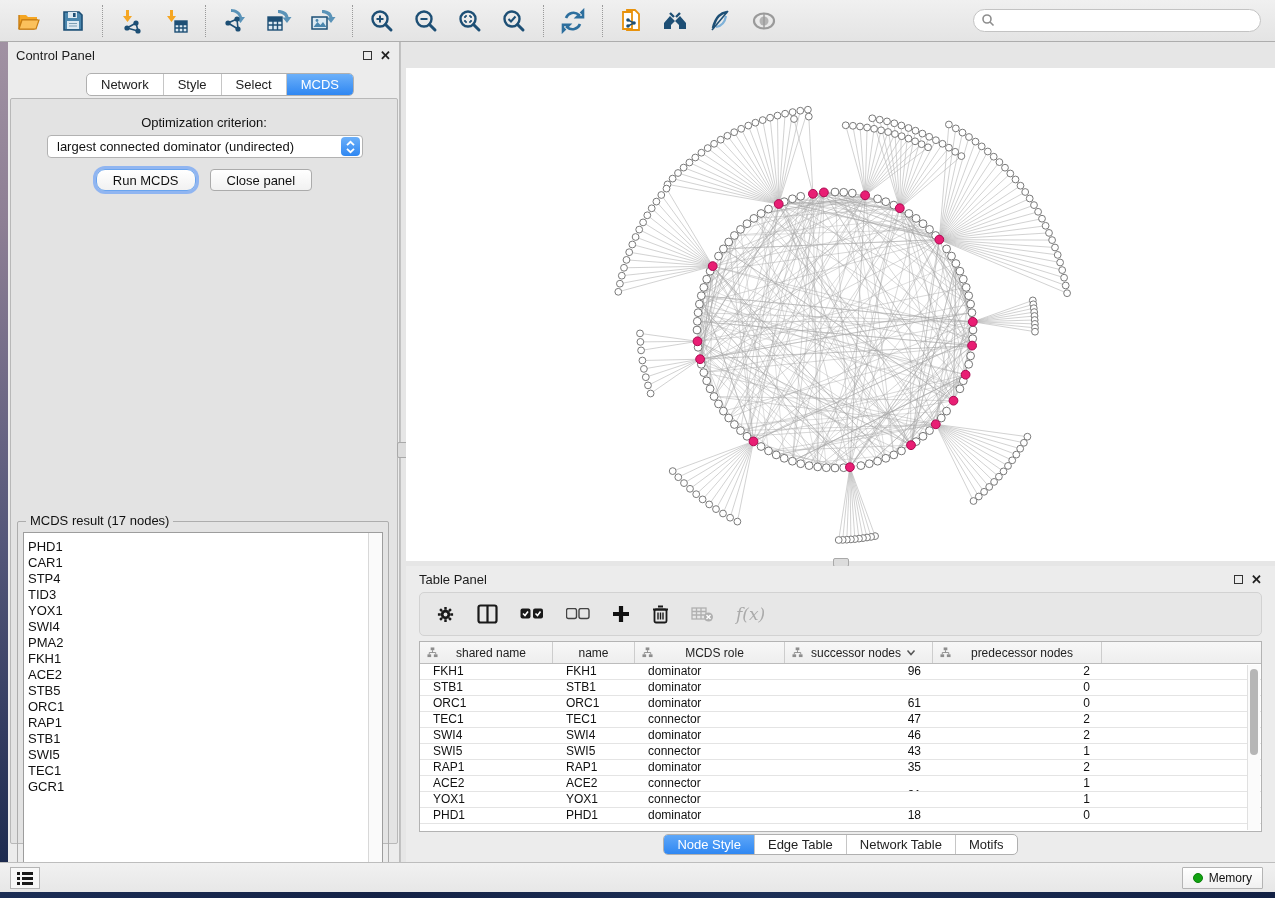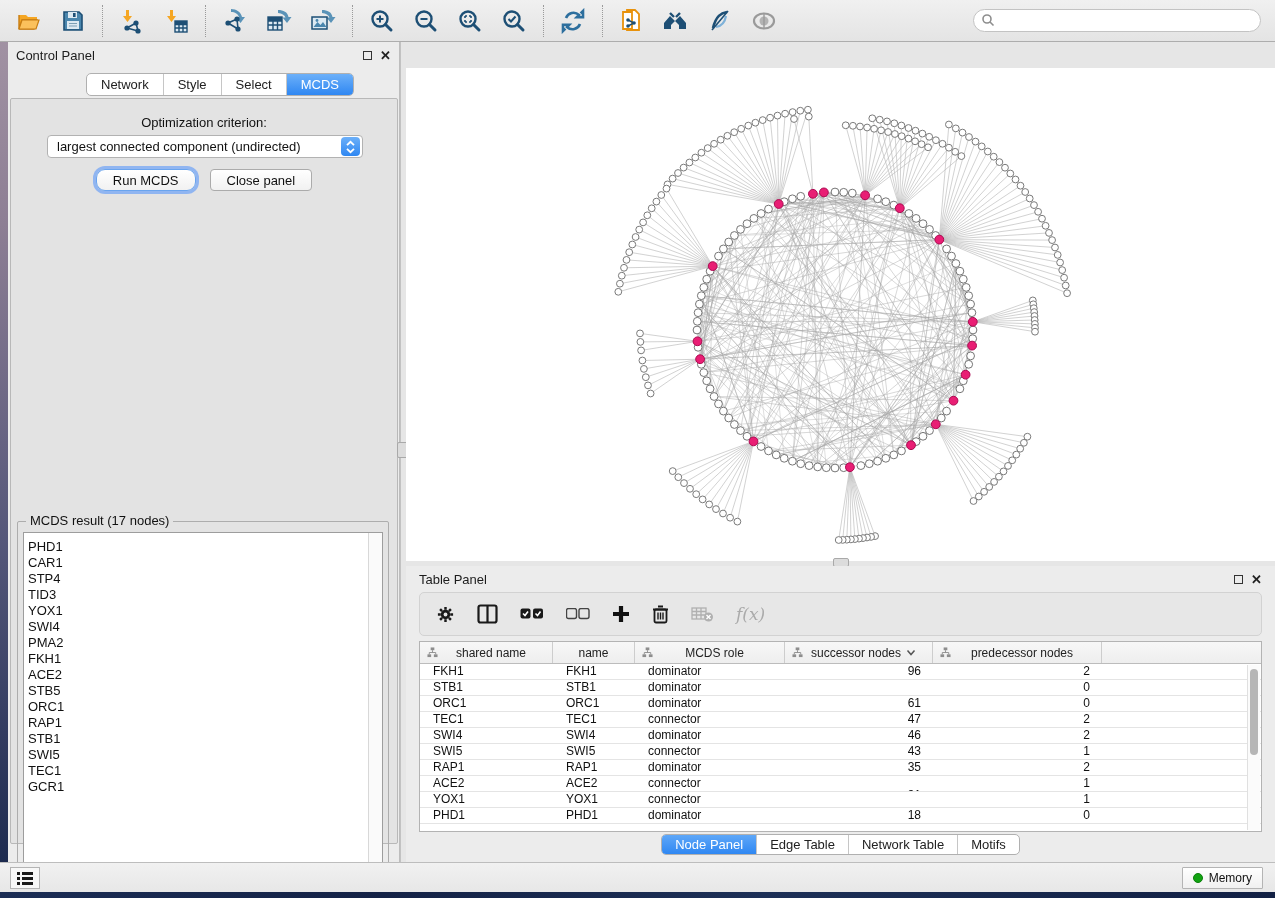--- a/index.html
+++ b/index.html
@@ -289,21 +289,21 @@
     </div>
     <div class="seg-tabs" id="cp-tabs">
         <div class="seg">Network</div>
         <div class="seg">Style</div>
         <div class="seg">Select</div>
         <div class="seg active">MCDS</div>
       </div>
     <div class="cp-content">
       <div class="opt-label">Optimization criterion:</div>
       <div class="dropdown">
-        <span class="dropdown-text">largest connected component (undirected)</span>
+        <span class="dropdown-text">largest connected dominator (undirected)</span>
         <span class="dropdown-stepper">
           <svg width="11" height="14" viewBox="0 0 11 14">
               <path d="M2 5.2L5.5 1.8 9 5.2" fill="none" stroke="#fff" stroke-width="1.8"></path>
               <path d="M2 8.8L5.5 12.2 9 8.8" fill="none" stroke="#fff" stroke-width="1.8"></path>
             </svg>
         </span>
       </div>
       <div class="btn-row">
         <button class="mac-btn focused">Run MCDS</button>
         <button class="mac-btn">Close panel</button>
@@ -1218,21 +1218,21 @@
               <div class="td r" style="width: 169px;">0</div>
             </div>
           </div>
         <div class="tscroll">
           <div class="tthumb"></div>
         </div>
       </div>
 
       <div class="bottom-tabs">
         <div class="btab-group" id="bottom-tabs">
-            <div class="btab active">Node Panel</div>
+            <div class="btab active">Node Style</div>
             <div class="btab">Edge Table</div>
             <div class="btab">Network Table</div>
             <div class="btab">Motifs</div>
           </div>
       </div>
     </div>
   </div>
 
   <div class="status-bar">
     <span class="list-btn">

